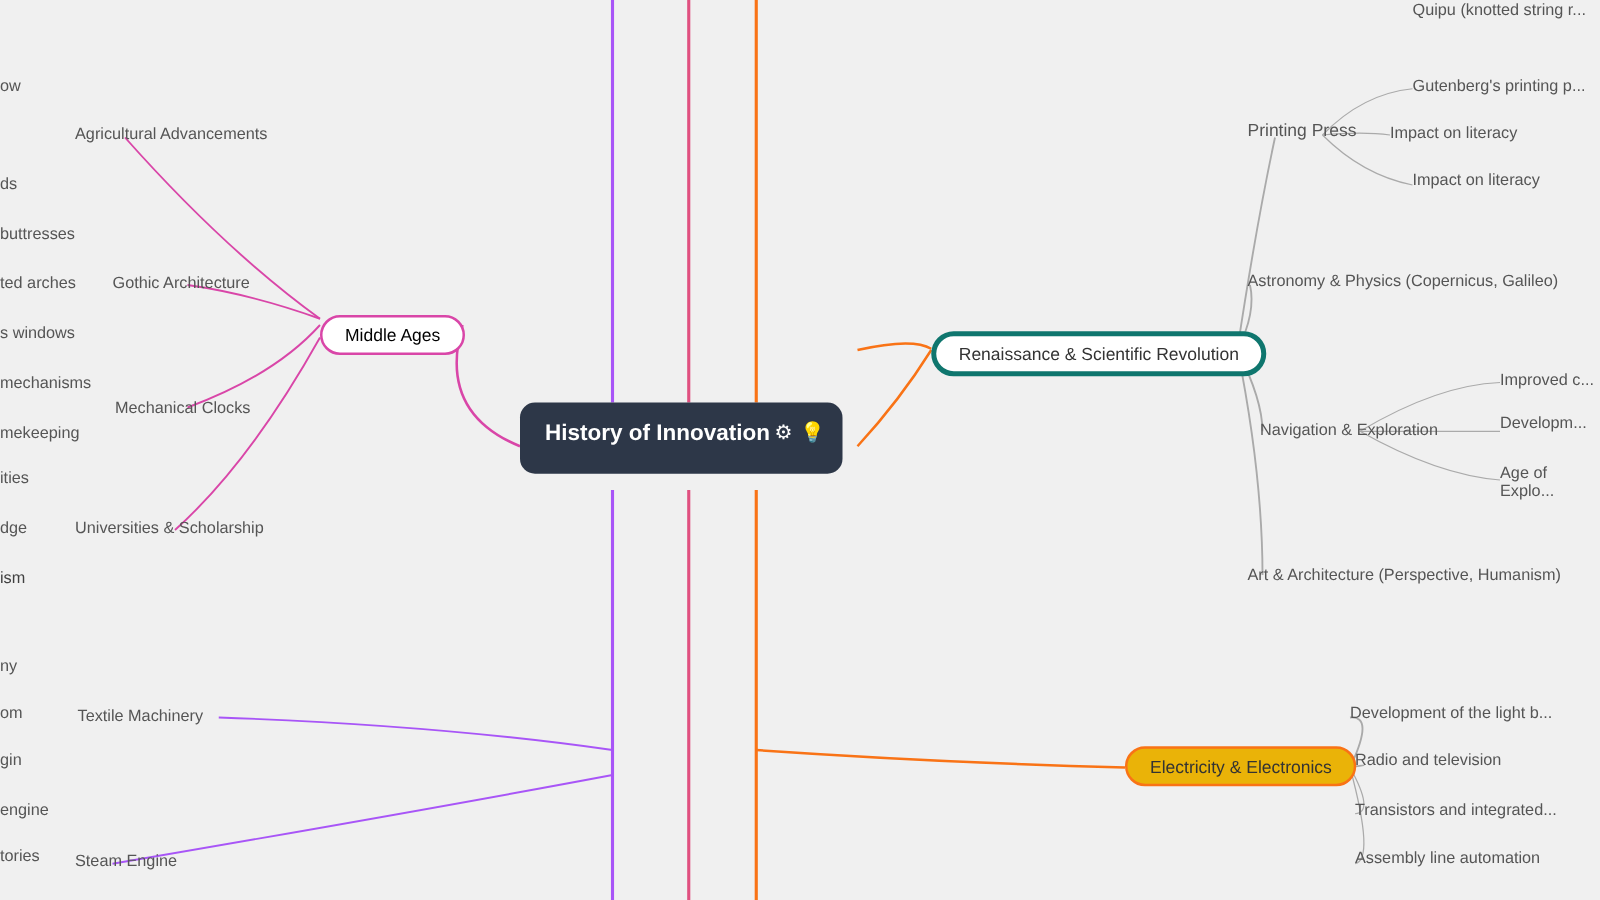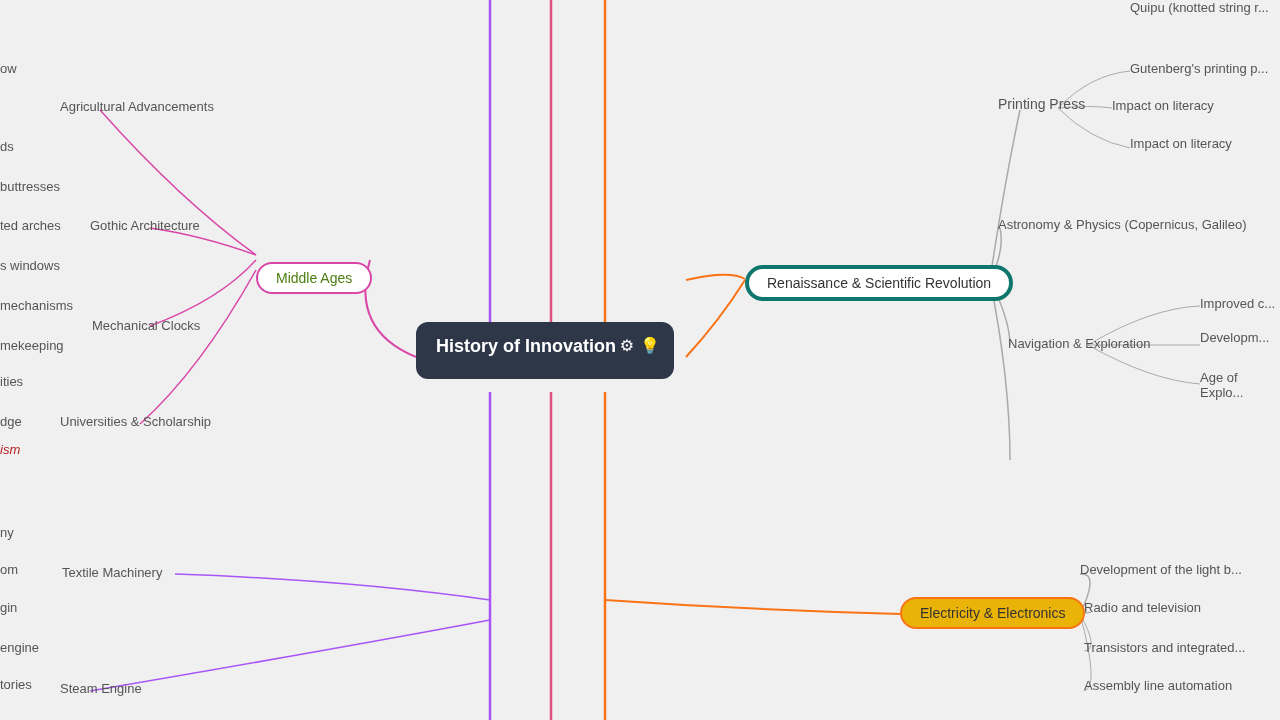--- a/index.html
+++ b/index.html
@@ -61,23 +61,23 @@
     .tag-hist { background: #fc8181; color: #63171b; }
 
     
     .middle-ages {
       border: 2px solid #d946a8;
       border-radius: 20px;
       padding: 6px 18px;
       background: white;
       position: absolute;
       left: 256px;
-      top: 262px;
+      top: 252px;
       font-size: 14px;
-      color: #4d7c0f;
+      color: #000000;
     }
 
     
     .renaissance {
       border: 4px solid #0f766e;
       border-radius: 20px;
       padding: 6px 18px;
       background: white;
       position: absolute;
       left: 745px;
@@ -185,40 +185,41 @@
   <div style="position:absolute;left:1112px;top:98px;font-size:13px;color:#555;">Impact on literacy</div>
   <div style="position:absolute;left:1130px;top:136px;font-size:13px;color:#555;">Impact on literacy</div>
 
   <div style="position:absolute;left:998px;top:217px;font-size:13px;color:#555;">Astronomy &amp; Physics (Copernicus, Galileo)</div>
 
   <div style="position:absolute;left:1008px;top:336px;font-size:13px;color:#555;">Navigation &amp; Exploration</div>
   <div style="position:absolute;left:1200px;top:296px;font-size:13px;color:#555;">Improved c...</div>
   <div style="position:absolute;left:1200px;top:330px;font-size:13px;color:#555;">Developm...</div>
   <div style="position:absolute;left:1200px;top:370px;font-size:13px;color:#555;">Age of Explo...</div>
 
+  <div style="position:absolute;left:998px;top:452px;font-size:13px;color:#555;">Art &amp; Architecture (Perspective, Humanism)</div>
 
   <div style="position:absolute;left:1080px;top:562px;font-size:13px;color:#555;">Development of the light b...</div>
   <div style="position:absolute;left:1084px;top:600px;font-size:13px;color:#555;">Radio and television</div>
   <div style="position:absolute;left:1084px;top:640px;font-size:13px;color:#555;">Transistors and integrated...</div>
   <div style="position:absolute;left:1084px;top:678px;font-size:13px;color:#555;">Assembly line automation</div>
 
   <div style="position:absolute;left:0px;top:61px;font-size:13px;color:#555;">ow</div>
   <div style="position:absolute;left:60px;top:99px;font-size:13px;color:#555;">Agricultural Advancements</div>
   <div style="position:absolute;left:0px;top:139px;font-size:13px;color:#555;">ds</div>
   <div style="position:absolute;left:0px;top:179px;font-size:13px;color:#555;">buttresses</div>
   <div style="position:absolute;left:0px;top:218px;font-size:13px;color:#555;">ted arches</div>
   <div style="position:absolute;left:90px;top:218px;font-size:13px;color:#555;">Gothic Architecture</div>
   <div style="position:absolute;left:0px;top:258px;font-size:13px;color:#555;">s windows</div>
   <div style="position:absolute;left:0px;top:298px;font-size:13px;color:#555;">mechanisms</div>
   <div style="position:absolute;left:0px;top:338px;font-size:13px;color:#555;">mekeeping</div>
   <div style="position:absolute;left:92px;top:318px;font-size:13px;color:#555;">Mechanical Clocks</div>
   <div style="position:absolute;left:0px;top:374px;font-size:13px;color:#555;">ities</div>
   <div style="position:absolute;left:0px;top:414px;font-size:13px;color:#555;">dge</div>
   <div style="position:absolute;left:60px;top:414px;font-size:13px;color:#555;">Universities &amp; Scholarship</div>
-  <div style="position:absolute;left:0px;top:442px;font-size:13px;color:#b91c1c;font-style:italic;">ism</div>
+  <div style="position:absolute;left:0px;top:454px;font-size:13px;color:#404040;">ism</div>
 
   <div style="position:absolute;left:0px;top:525px;font-size:13px;color:#555;">ny</div>
   <div style="position:absolute;left:0px;top:562px;font-size:13px;color:#555;">om</div>
   <div style="position:absolute;left:62px;top:565px;font-size:13px;color:#555;">Textile Machinery</div>
   <div style="position:absolute;left:0px;top:600px;font-size:13px;color:#555;">gin</div>
   <div style="position:absolute;left:0px;top:640px;font-size:13px;color:#555;">engine</div>
   <div style="position:absolute;left:0px;top:677px;font-size:13px;color:#555;">tories</div>
   <div style="position:absolute;left:60px;top:681px;font-size:13px;color:#555;">Steam Engine</div>
 
 </div>

